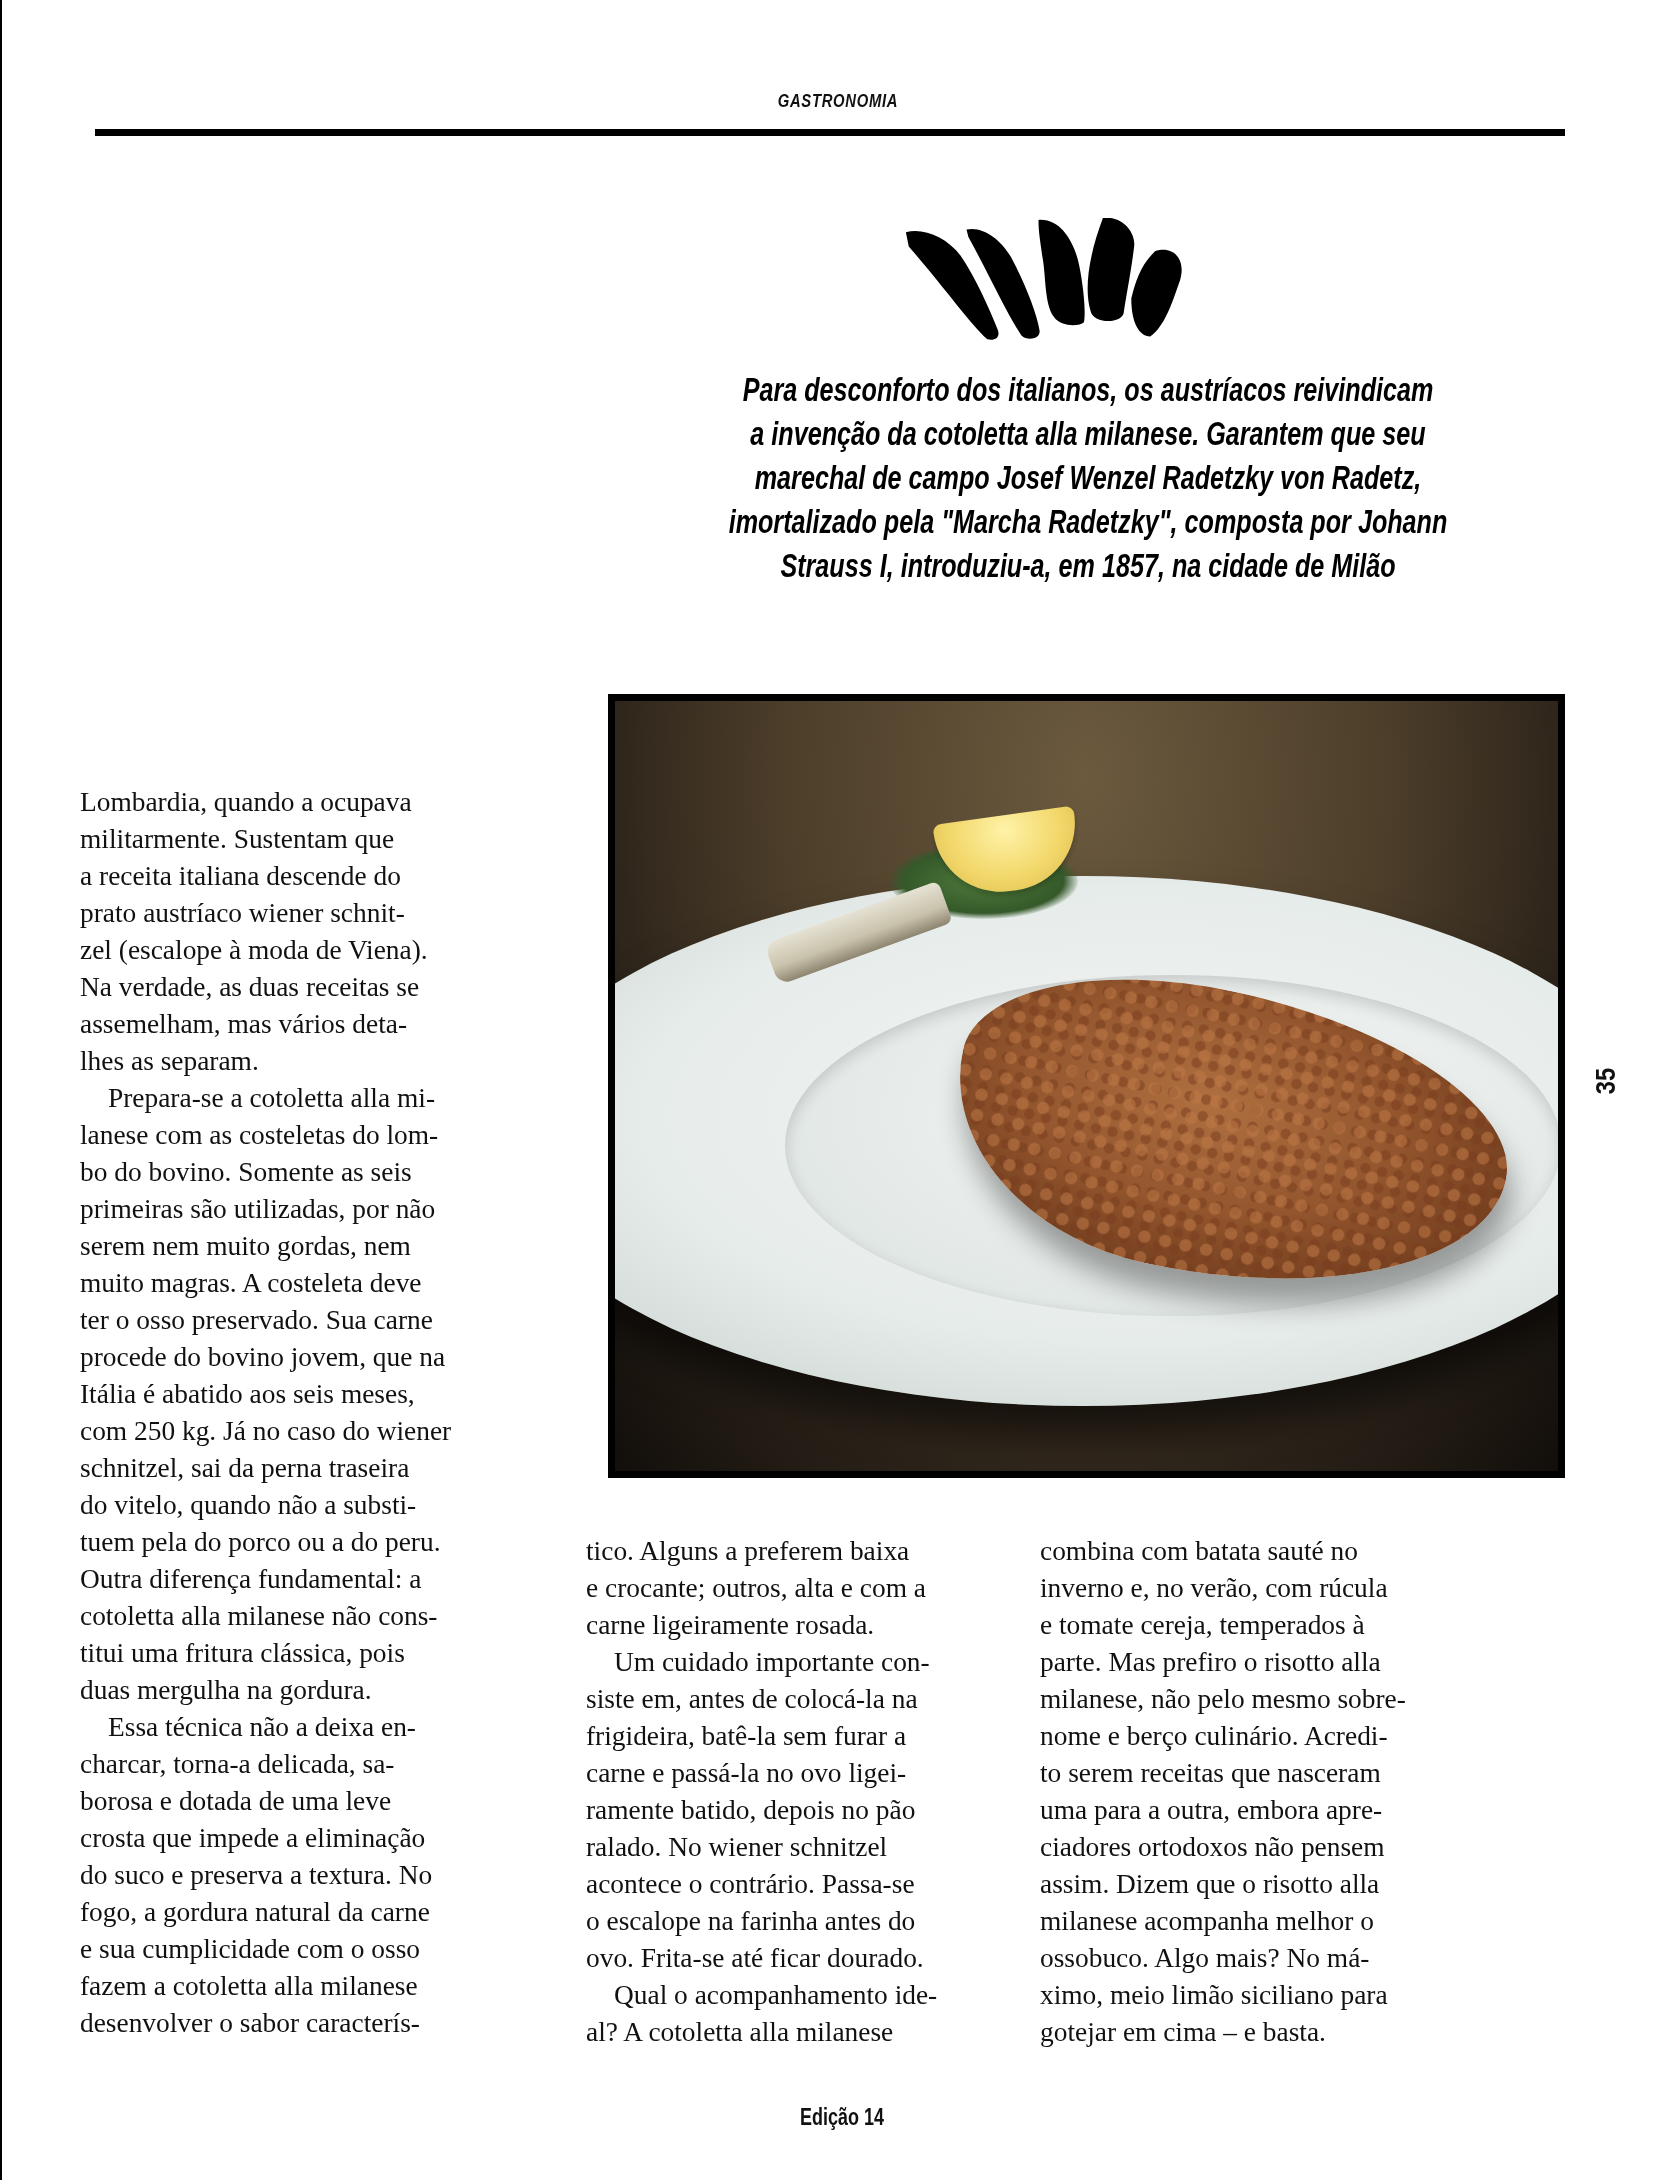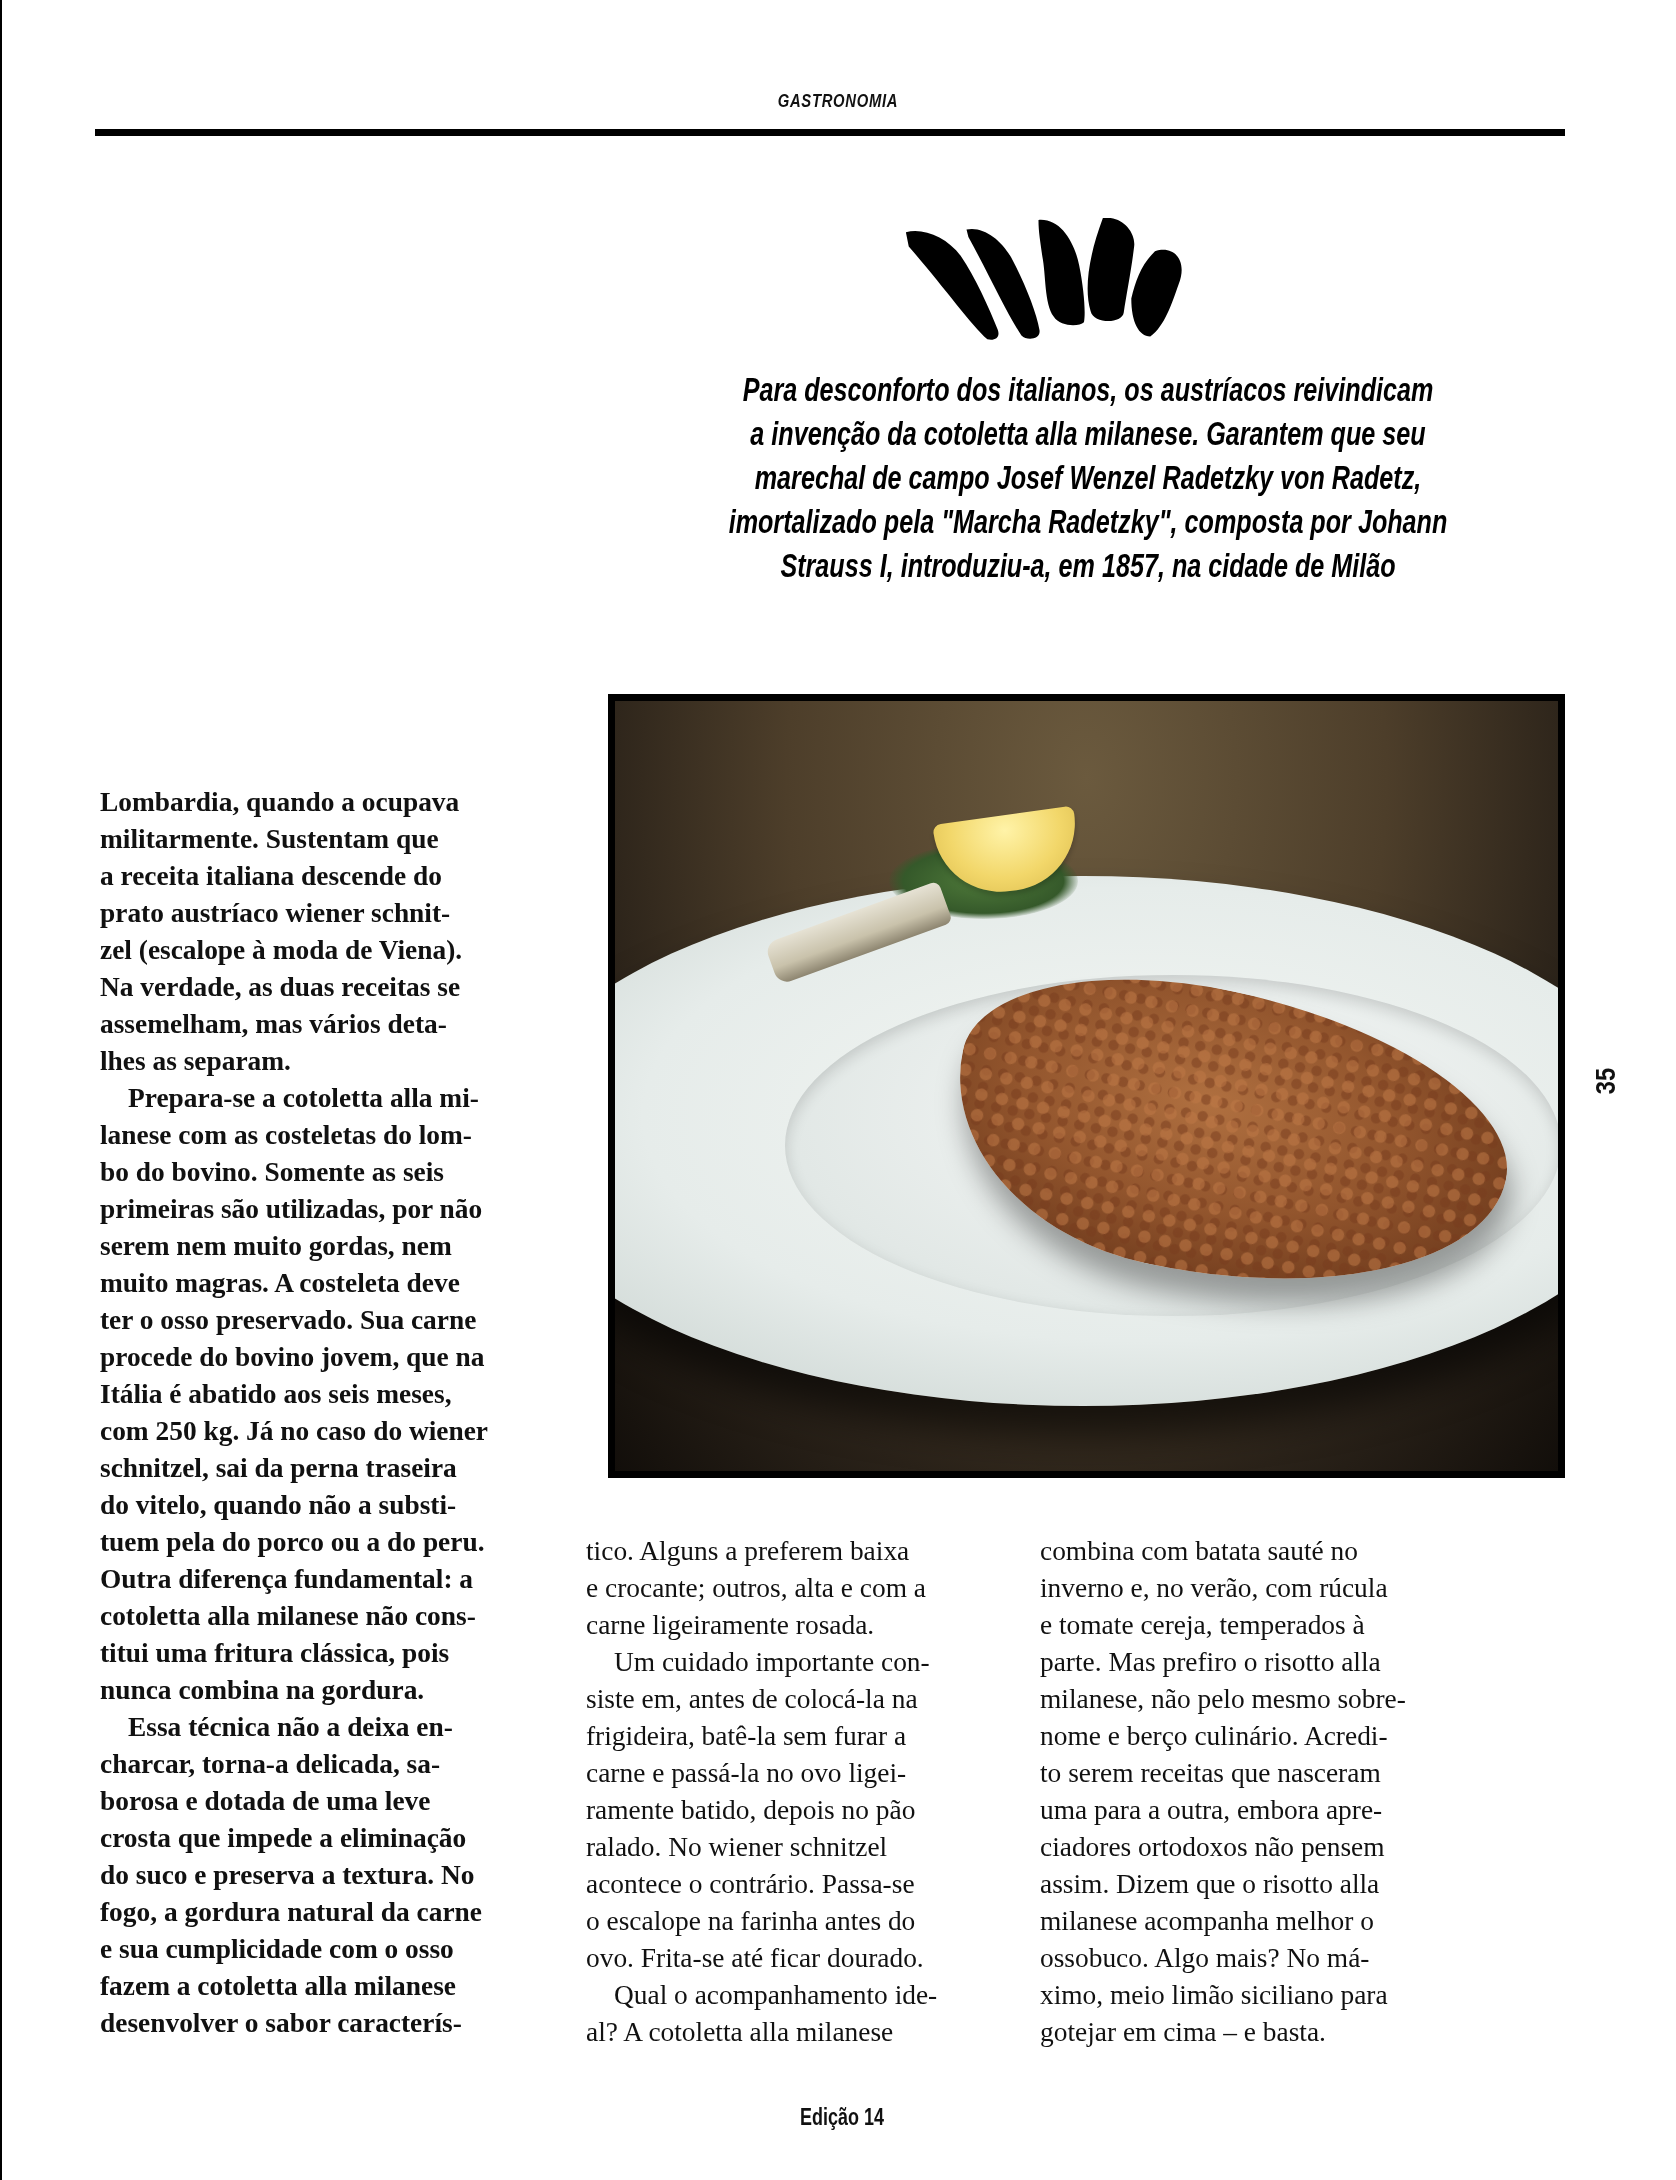--- a/index.html
+++ b/index.html
@@ -70,21 +70,21 @@
       background: radial-gradient(ellipse at 50% 20%, #fff3a8 0%, #f2d76a 55%, #d9b94a 100%);
       border-radius: 9.5px 9.5px 76px 76px; transform: rotate(-8deg);
       box-shadow: 0 3.8px 5.7px rgba(0,0,0,0.2);
     }
     .body-text {
       font-family: "Liberation Serif", serif; font-size: 27.4px; line-height: 37px; color: #111;
     }
     .col { position: absolute; }
     .col .ln { display: block; white-space: nowrap; }
     .col .indent { padding-left: 28px; }
-    .col1 { left: 100px; top: 784px; width: 473px; font-weight: bold; }
+    .col1 { left: 80px; top: 784px; width: 473px; }
     .col2 { left: 586px; top: 1533px; width: 473px; }
     .col3 { left: 1040px; top: 1533px; width: 473px; }
     .page-number {
       position: absolute; left: 1590px; top: 1065px; font-family: "Liberation Sans", sans-serif;
       font-weight: bold; font-size: 28px; transform: rotate(-90deg) scaleX(0.85);
       transform-origin: center;
     }
     .footer {
       position: absolute; left: 719px; top: 2104px; width: 246px; text-align: center;
       font-family: "Liberation Sans", sans-serif; font-weight: bold; font-size: 23px;
@@ -144,21 +144,21 @@
     <span class="ln">ter o osso preservado. Sua carne</span>
     <span class="ln">procede do bovino jovem, que na</span>
     <span class="ln">Itália é abatido aos seis meses,</span>
     <span class="ln">com 250 kg. Já no caso do wiener</span>
     <span class="ln">schnitzel, sai da perna traseira</span>
     <span class="ln">do vitelo, quando não a substi-</span>
     <span class="ln">tuem pela do porco ou a do peru.</span>
     <span class="ln">Outra diferença fundamental: a</span>
     <span class="ln">cotoletta alla milanese não cons-</span>
     <span class="ln">titui uma fritura clássica, pois</span>
-    <span class="ln">nunca combina na gordura.</span>
+    <span class="ln">duas mergulha na gordura.</span>
     <span class="ln indent">Essa técnica não a deixa en-</span>
     <span class="ln">charcar, torna-a delicada, sa-</span>
     <span class="ln">borosa e dotada de uma leve</span>
     <span class="ln">crosta que impede a eliminação</span>
     <span class="ln">do suco e preserva a textura. No</span>
     <span class="ln">fogo, a gordura natural da carne</span>
     <span class="ln">e sua cumplicidade com o osso</span>
     <span class="ln">fazem a cotoletta alla milanese</span>
     <span class="ln">desenvolver o sabor caracterís-</span>
   </div>

